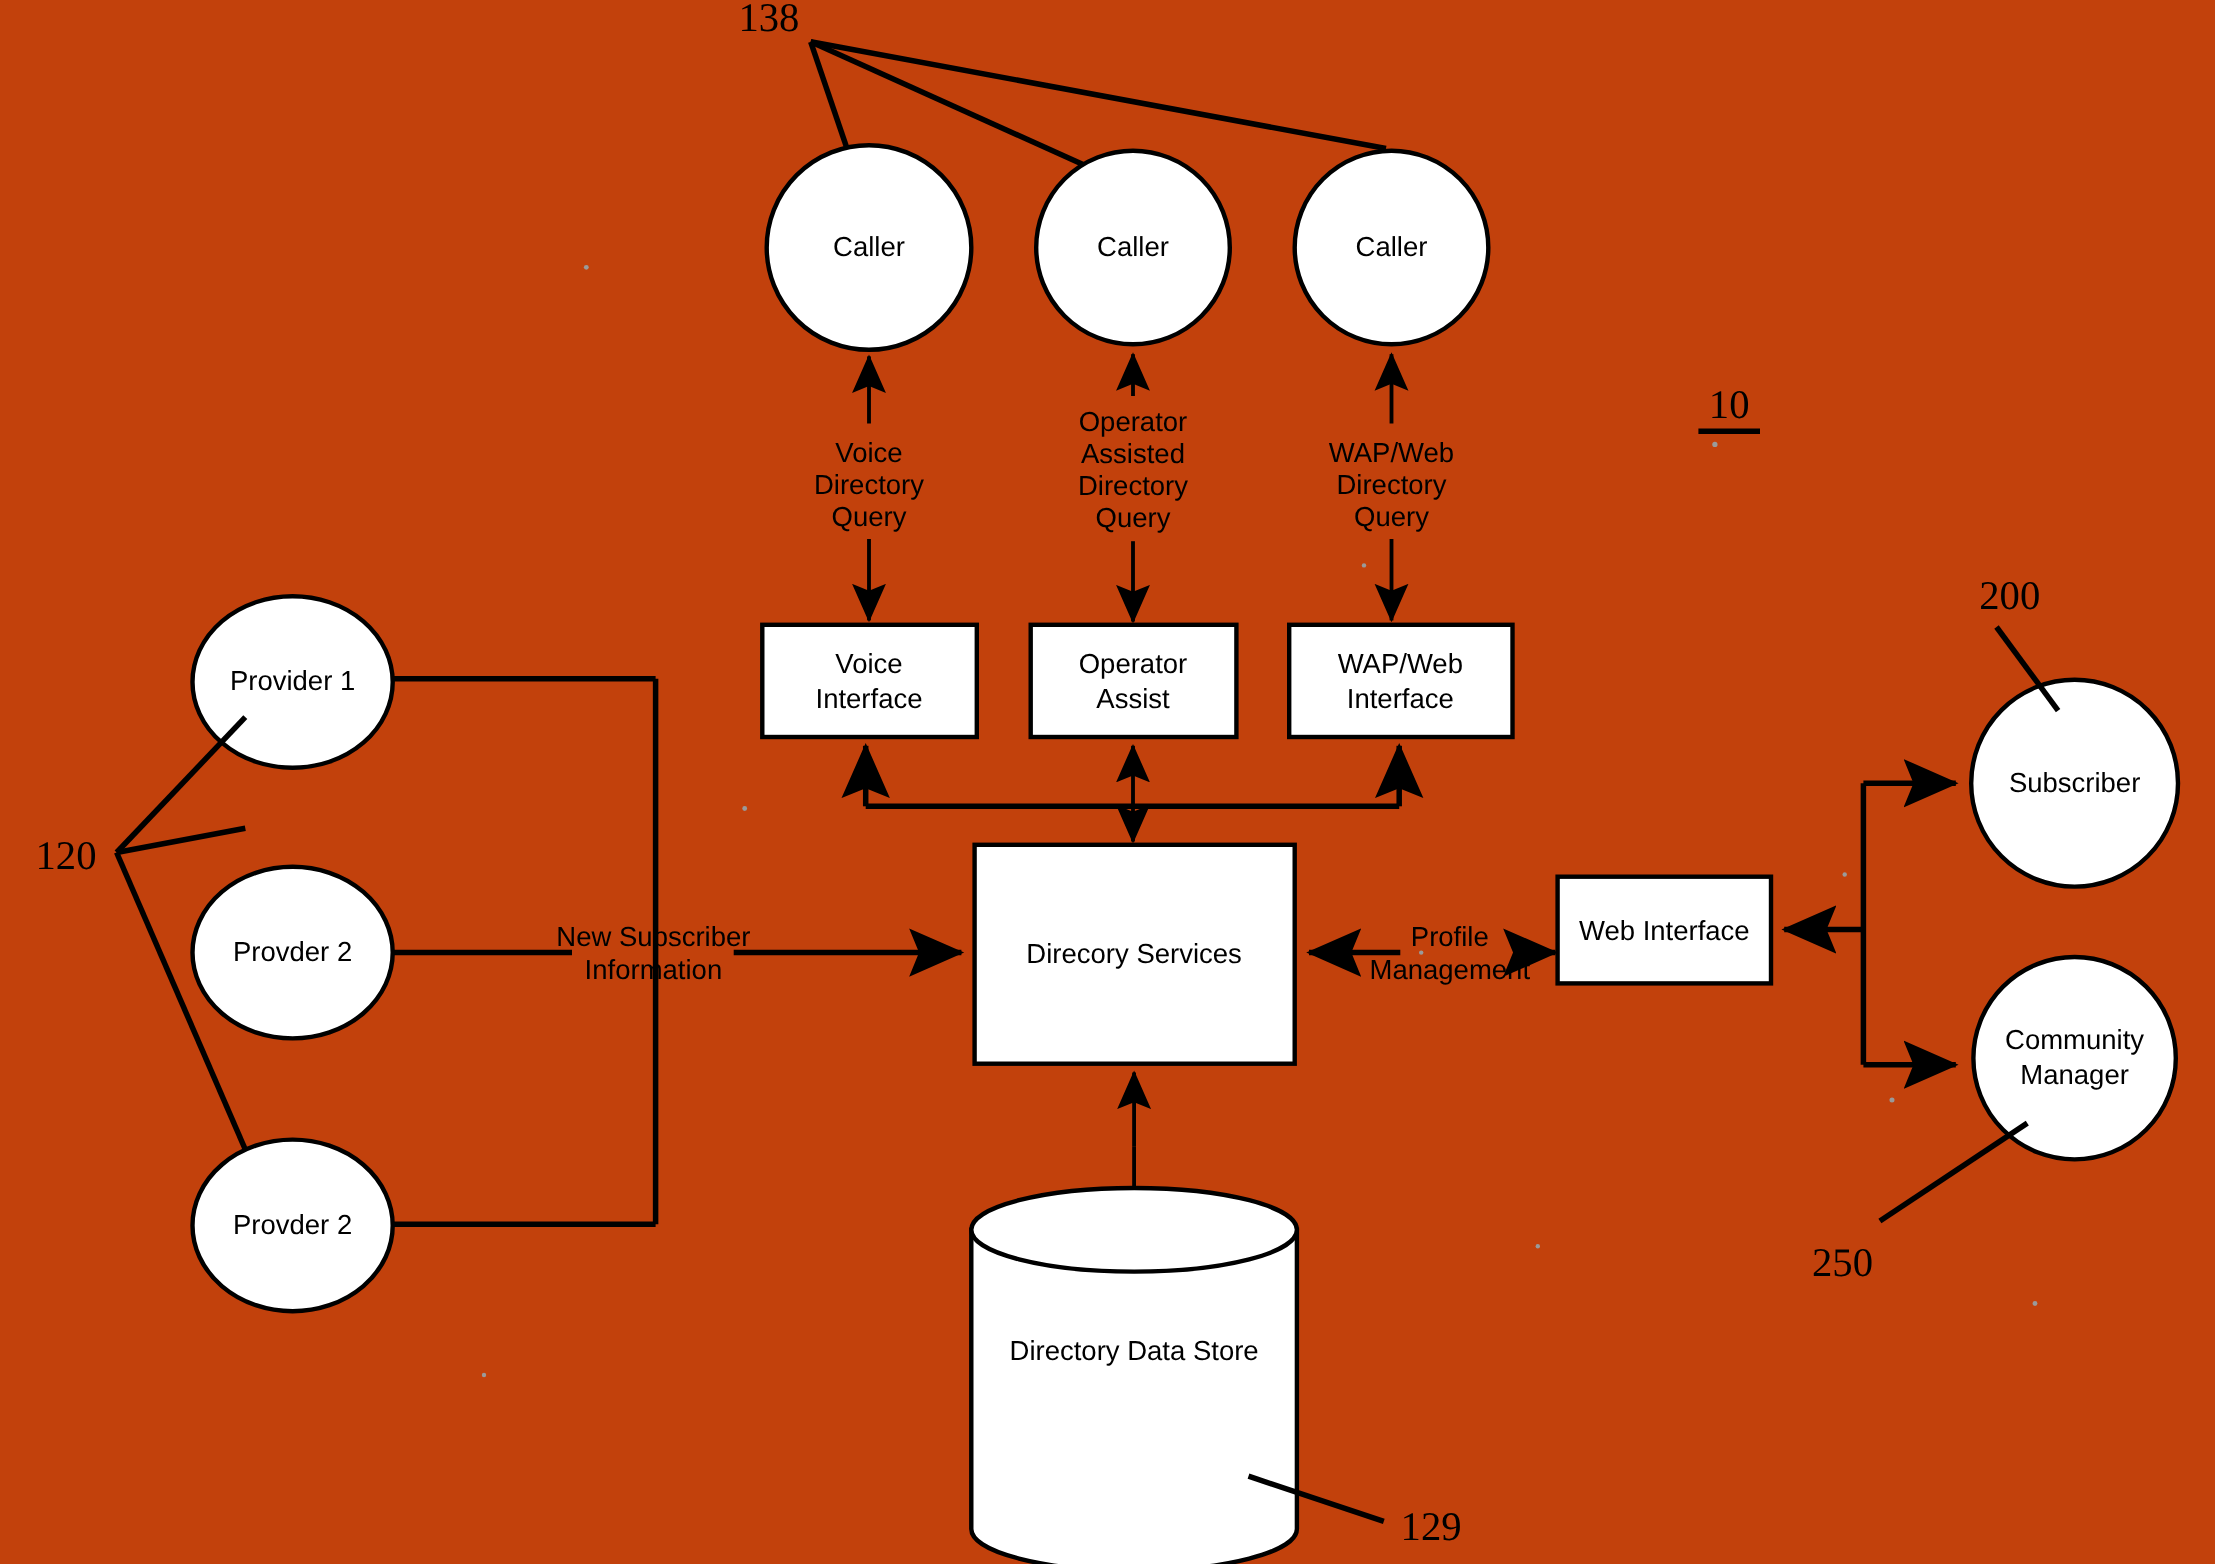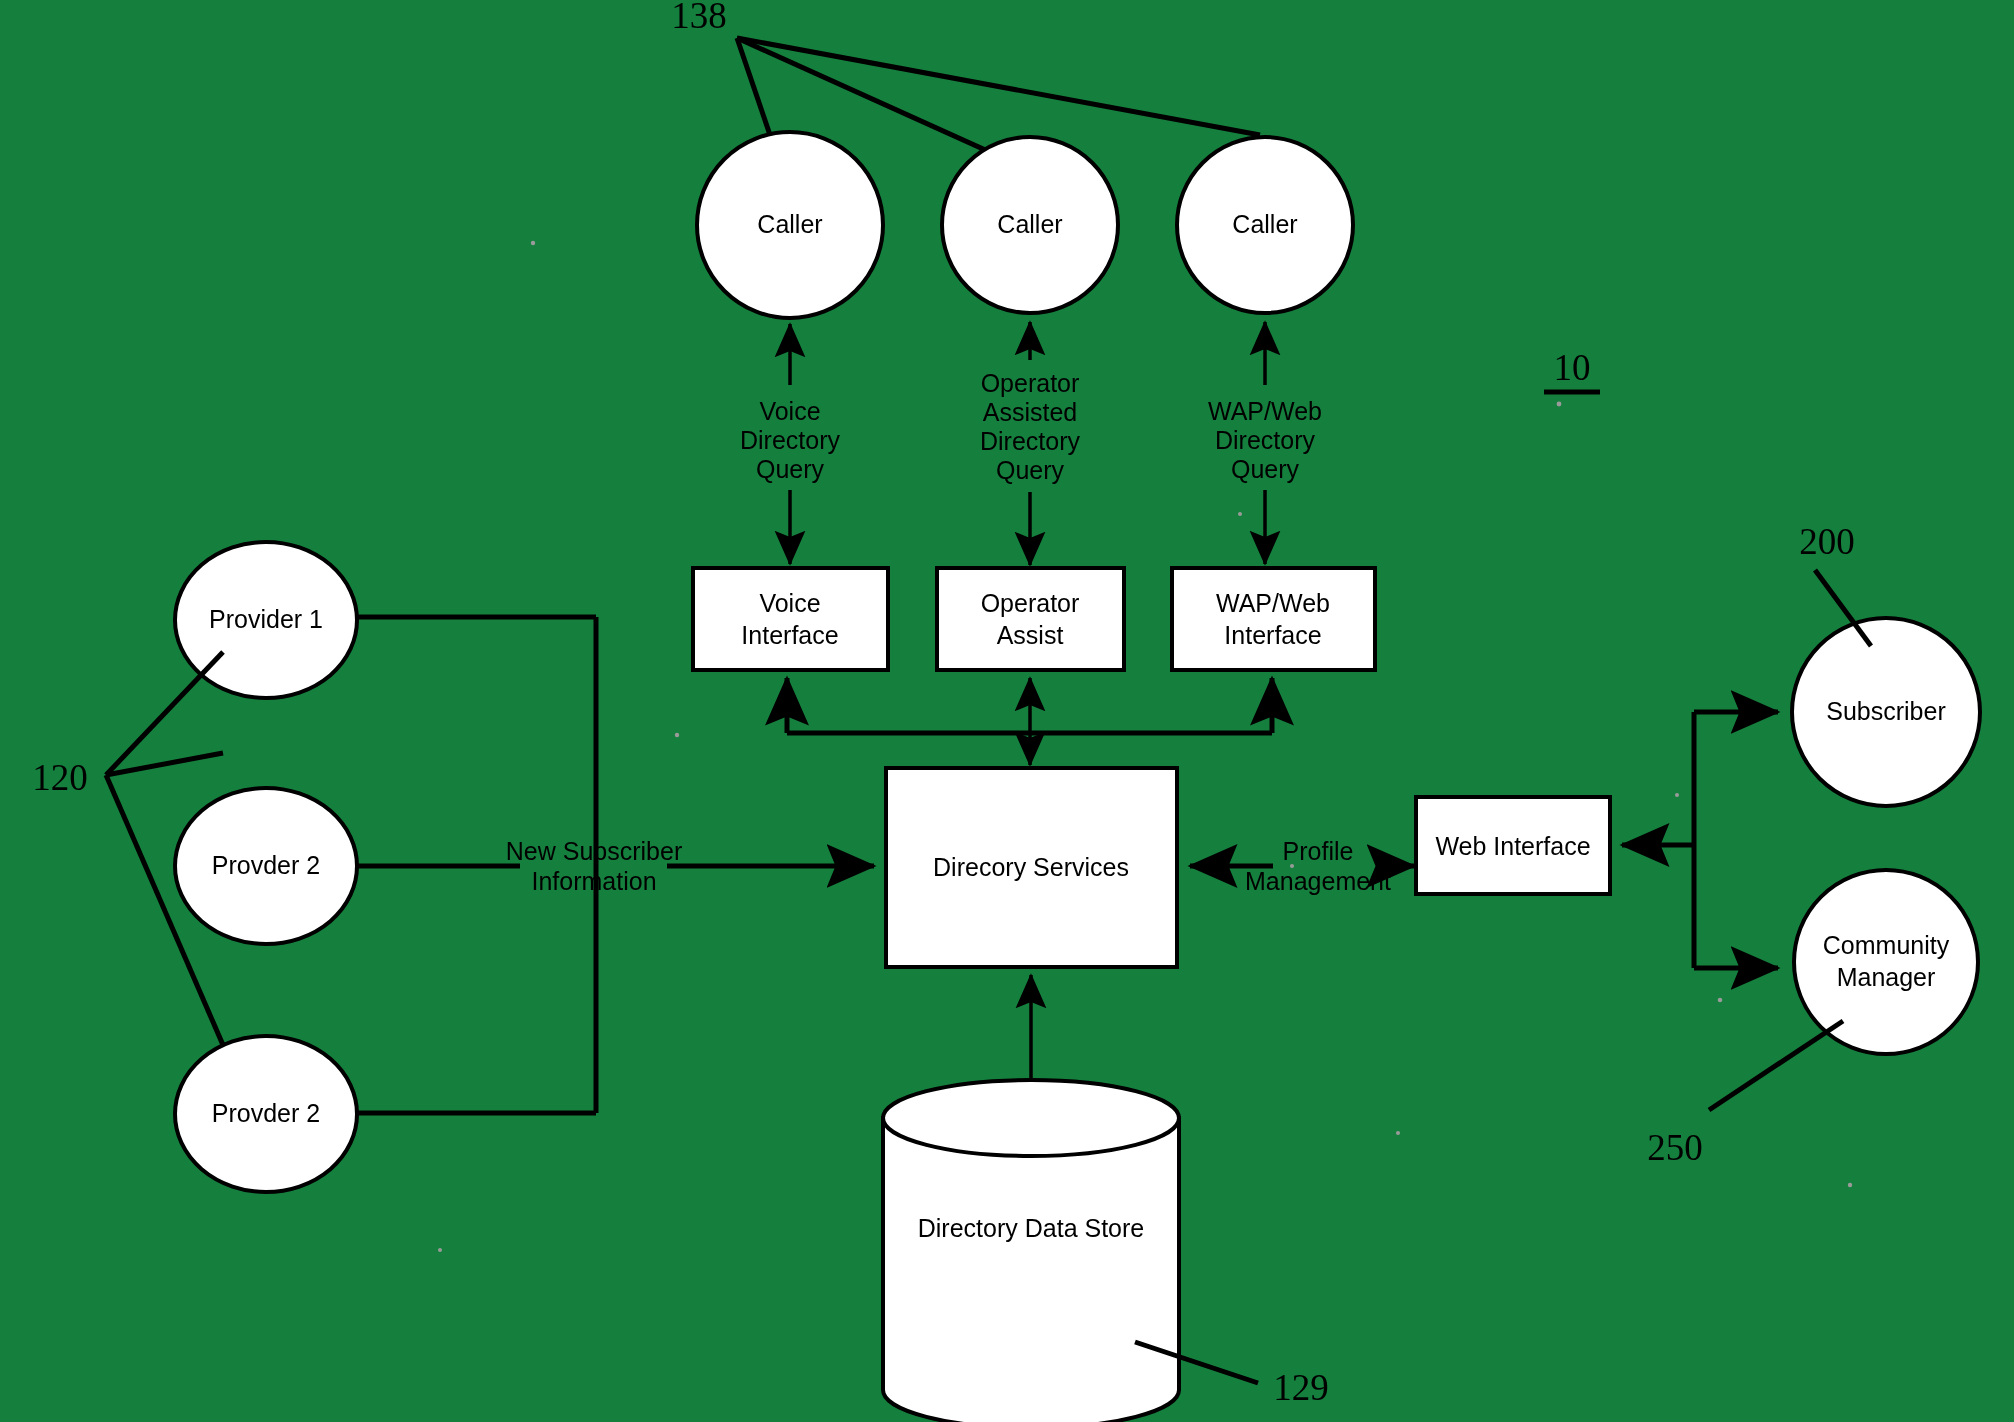--- a/index.html
+++ b/index.html
@@ -4,21 +4,21 @@
 <style>
   html, body {
     margin: 0;
     padding: 0;
     background: #ffffff;
   }
   #page {
     position: relative;
     width: 2014px;
     height: 1422px;
-    background: #15803d;
+    background: #c2410c;
     overflow: hidden;
     font-family: "Liberation Sans", sans-serif;
   }
   svg#diagram {
     position: absolute;
     left: 0;
     top: 0;
     width: 2014px;
     height: 1422px;
   }

